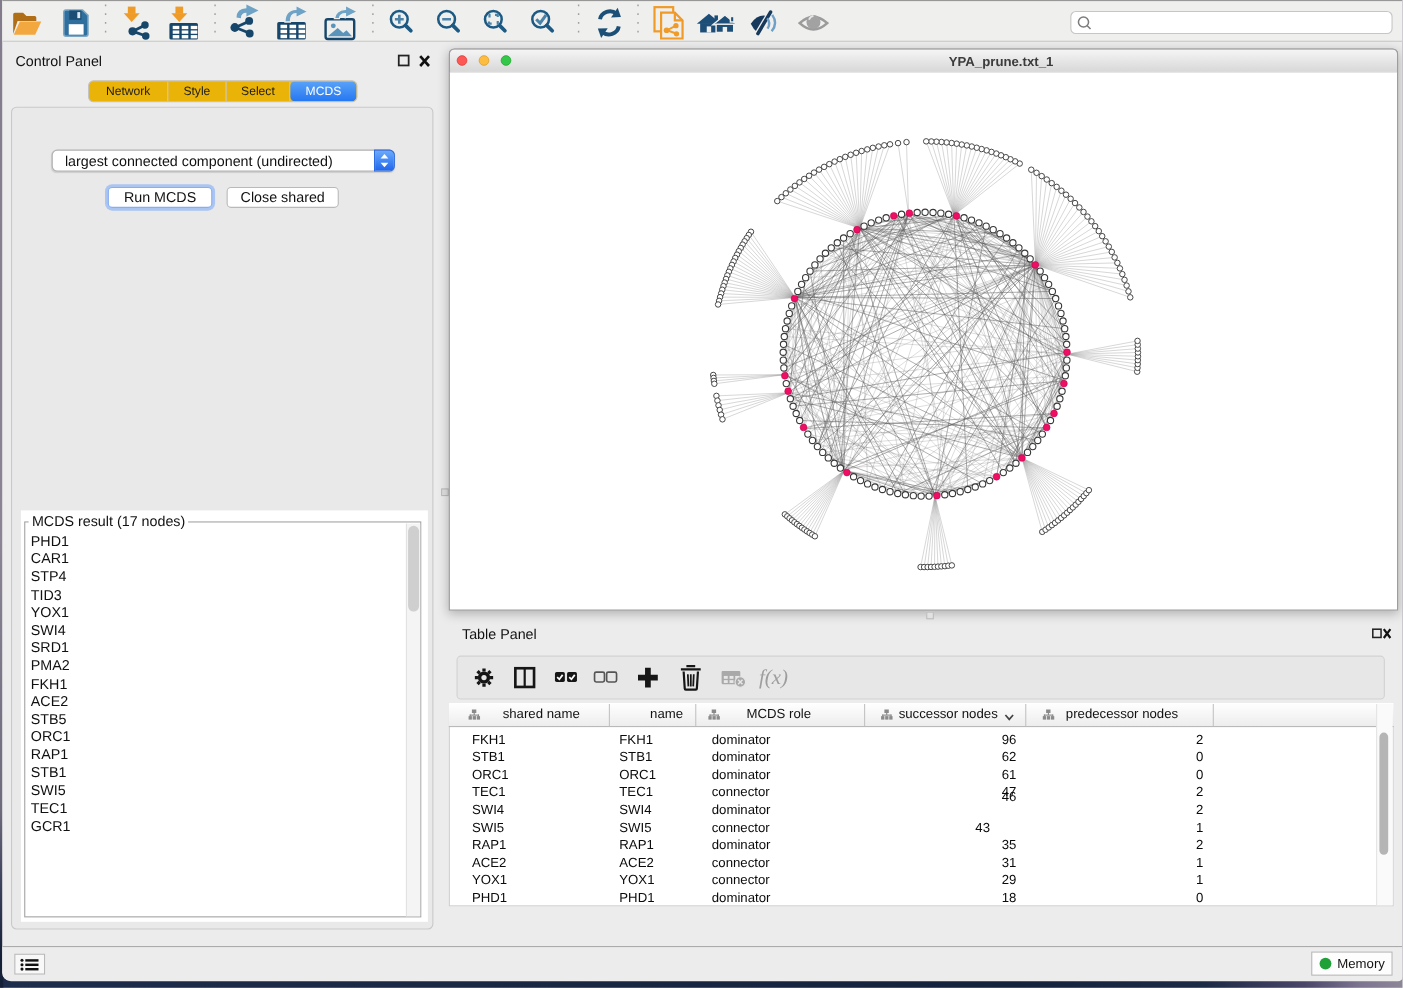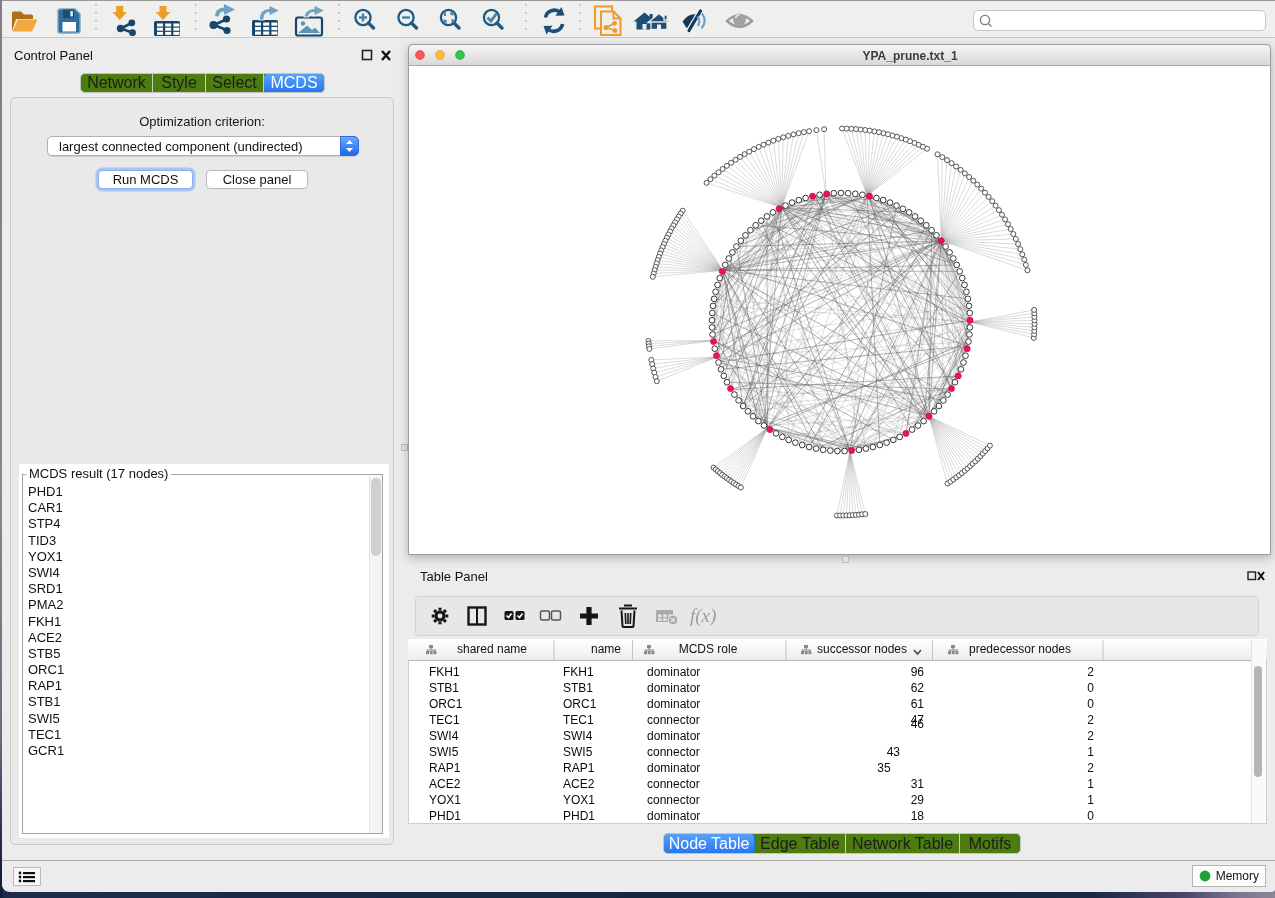--- a/index.html
+++ b/index.html
@@ -1,19 +1,19 @@
 <!DOCTYPE html>
 <html><head><meta charset="utf-8"><style>
 *{margin:0;padding:0;box-sizing:border-box}
 html,body{width:1275px;height:898px;overflow:hidden}
 body{font-family:"Liberation Sans",sans-serif;background:linear-gradient(90deg,#1e2c4c 0%,#1a2742 40%,#15223c 72%,#1d2a46 86%,#4a4669 93%,#7d7490 97%,#8d8696 100%);position:relative}
 .lstrip{position:absolute;left:0;top:0;width:3px;height:898px;background:linear-gradient(180deg,#817b8c 0%,#8a8494 55%,#6e6b7c 82%,#39405a 90%,#141f38 97%)}
 .app{position:absolute;left:2px;top:0;width:1273px;height:892px;background:#ececec;border-radius:0 0 4px 8px;overflow:hidden}
 .abs{position:absolute}
-.seg{position:absolute;background:#4d7c0f;border:1px solid #c3c3c3;border-radius:5px;display:flex;font-size:16px;color:#1d1d1d;overflow:hidden}
+.seg{position:absolute;background:#eab308;border:1px solid #c3c3c3;border-radius:5px;display:flex;font-size:11px;color:#1d1d1d;overflow:hidden}
 .seg div{display:flex;align-items:center;justify-content:center;border-right:1px solid #c9c9c9;height:100%}
 .seg div:last-child{border-right:none}
 .seg .sel{background:linear-gradient(180deg,#58a2f8,#2677f2);color:#fff;border-right-color:#1f6be0}
 </style></head><body>
 <div class="lstrip"></div>
 <div class="app">
 
  <div class="abs" style="left:0;top:0;width:1273px;height:38px;background:#efefee;border-top:1px solid #979797;border-bottom:1px solid #c9c9c9"></div>
  <svg class="abs" style="left:0;top:0" width="770" height="38" viewBox="0 0 770 38">
       <line x1="94" y1="4" x2="94" y2="36" stroke="#9f9f9f" stroke-width="1.3" stroke-dasharray="1.6 6.4"></line>
@@ -140,30 +140,29 @@
       <rect x="1.5" y="1.5" width="9" height="9" fill="none" stroke="#222" stroke-width="1.6"></rect>
       <path d="M21 2 L29 11 M29 2 L21 11" stroke="#111" stroke-width="2.4"></path>
     </svg>
  <div class="seg" style="left:78px;top:73px;width:245px;height:20px">
    <div style="width:72px">Network</div>
       <div style="width:53px">Style</div>
       <div style="width:58px">Select</div>
       <div class="sel" style="width:60px;border-radius:4px">MCDS</div>
  </div>
  <div class="abs" style="left:8px;top:97px;width:384px;height:748px;background:#e9e9e9;border:1px solid #c9c9c9;border-radius:5px"></div>
- <div class="abs" style="left:0;top:114px;width:400px;text-align:center;font-size:13px;color:#141414">Optimization criterion:</div>
  <div class="abs" style="left:45px;top:136px;width:312px;height:20px;background:#fff;border:1px solid #b2b2b2;border-radius:5px;box-shadow:0 1px 1px rgba(0,0,0,.12)"></div>
  <div class="abs" style="left:57px;top:139px;font-size:13px;color:#111">largest connected component (undirected)</div>
  <div class="abs" style="left:338px;top:136px;width:19px;height:20px;background:linear-gradient(180deg,#6aaafc,#1f67ee);border-radius:0 5px 5px 0;border:1px solid #2d6cdf"></div>
  <svg class="abs" style="left:341px;top:139px" width="13" height="14" viewBox="0 0 13 14">
       <path d="M6.5 1 L10 5 H3 Z" fill="#fff"></path>
       <path d="M6.5 13 L3 9 H10 Z" fill="#fff"></path>
     </svg>
  <div class="abs" style="left:96px;top:170px;width:95px;height:19px;background:#fff;border:1px solid #88aef2;border-radius:4px;box-shadow:0 0 0 2.5px rgba(118,167,247,.55);font-size:13px;color:#111;text-align:center;line-height:17px">Run MCDS</div>
- <div class="abs" style="left:204px;top:170px;width:102px;height:19px;background:#fff;border:1px solid #b9b9b9;border-radius:4px;font-size:13px;color:#111;text-align:center;line-height:17px">Close panel</div>
+ <div class="abs" style="left:204px;top:170px;width:102px;height:19px;background:#fff;border:1px solid #b9b9b9;border-radius:4px;font-size:13px;color:#111;text-align:center;line-height:17px">Close shared</div>
 
  <div class="abs" style="left:17px;top:464px;width:370px;height:374px;background:#fff"></div>
  <div class="abs" style="left:20px;top:474px;width:361px;height:360px;border:1px solid #a4a4a4"></div>
  <div class="abs" style="left:24px;top:466px;background:#fff;padding:0 3px;font-size:13px;color:#111">MCDS result (17 nodes)</div>
  <div class="abs" style="left:26px;top:484px;font-size:13px;color:#111;line-height:16.2px">
       <div style="height:16.2px">PHD1</div>
       <div style="height:16.2px">CAR1</div>
       <div style="height:16.2px">STP4</div>
       <div style="height:16.2px">TID3</div>
       <div style="height:16.2px">YOX1</div>
@@ -606,47 +605,41 @@
       <span style="position:absolute;left:436px;top:78px;width:80px;text-align:right">46</span>
       <span style="position:absolute;left:606px;top:90px;width:80px;text-align:right">2</span>
       <span style="position:absolute;left:21px;top:106px">SWI5</span>
       <span style="position:absolute;left:155px;top:106px">SWI5</span>
       <span style="position:absolute;left:239px;top:106px">connector</span>
       <span style="position:absolute;left:412px;top:106px;width:80px;text-align:right">43</span>
       <span style="position:absolute;left:606px;top:106px;width:80px;text-align:right">1</span>
       <span style="position:absolute;left:21px;top:122px">RAP1</span>
       <span style="position:absolute;left:155px;top:122px">RAP1</span>
       <span style="position:absolute;left:239px;top:122px">dominator</span>
-      <span style="position:absolute;left:436px;top:122px;width:80px;text-align:center">35</span>
+      <span style="position:absolute;left:436px;top:122px;width:80px;text-align:right">35</span>
       <span style="position:absolute;left:606px;top:122px;width:80px;text-align:right">2</span>
       <span style="position:absolute;left:21px;top:138px">ACE2</span>
       <span style="position:absolute;left:155px;top:138px">ACE2</span>
       <span style="position:absolute;left:239px;top:138px">connector</span>
       <span style="position:absolute;left:436px;top:138px;width:80px;text-align:right">31</span>
       <span style="position:absolute;left:606px;top:138px;width:80px;text-align:right">1</span>
       <span style="position:absolute;left:21px;top:154px">YOX1</span>
       <span style="position:absolute;left:155px;top:154px">YOX1</span>
       <span style="position:absolute;left:239px;top:154px">connector</span>
       <span style="position:absolute;left:436px;top:154px;width:80px;text-align:right">29</span>
       <span style="position:absolute;left:606px;top:154px;width:80px;text-align:right">1</span>
       <span style="position:absolute;left:21px;top:170px">PHD1</span>
       <span style="position:absolute;left:155px;top:170px">PHD1</span>
       <span style="position:absolute;left:239px;top:170px">dominator</span>
       <span style="position:absolute;left:436px;top:170px;width:80px;text-align:right">18</span>
       <span style="position:absolute;left:606px;top:170px;width:80px;text-align:right">0</span>
     </div>
  <div class="abs" style="left:1249px;top:640px;width:15px;height:183px;background:#fafafa;border-left:1px solid #e3e3e3"></div>
  <div class="abs" style="left:1251.5px;top:666px;width:8px;height:111px;background:#b5b5b5;border-radius:5px"></div>
 
- <div class="seg" style="left:661px;top:833px;width:358px;height:21px">
-   <div class="sel" style="width:91px;border-radius:4px">Node Table</div>
-      <div style="width:91px">Edge Table</div>
-      <div style="width:114px">Network Table</div>
-      <div style="width:60px">Motifs</div>
- </div>
 
  <div class="abs" style="left:0;top:860px;width:1273px;height:31px;background:#ececec;border-top:1px solid #ababab"></div>
  <div class="abs" style="left:11px;top:867px;width:28px;height:19px;background:#f8f8f8;border:1px solid #b9b9b9"></div>
  <svg class="abs" style="left:16px;top:871px" width="18" height="12" viewBox="0 0 18 12">
       <g fill="#111">
         <circle cx="2" cy="2" r="1.4"></circle>
         <circle cx="2" cy="6" r="1.4"></circle>
         <circle cx="2" cy="10" r="1.4"></circle>
         <rect x="5" y="1" width="12" height="2.2"></rect>
         <rect x="5" y="5" width="12" height="2.2"></rect>

